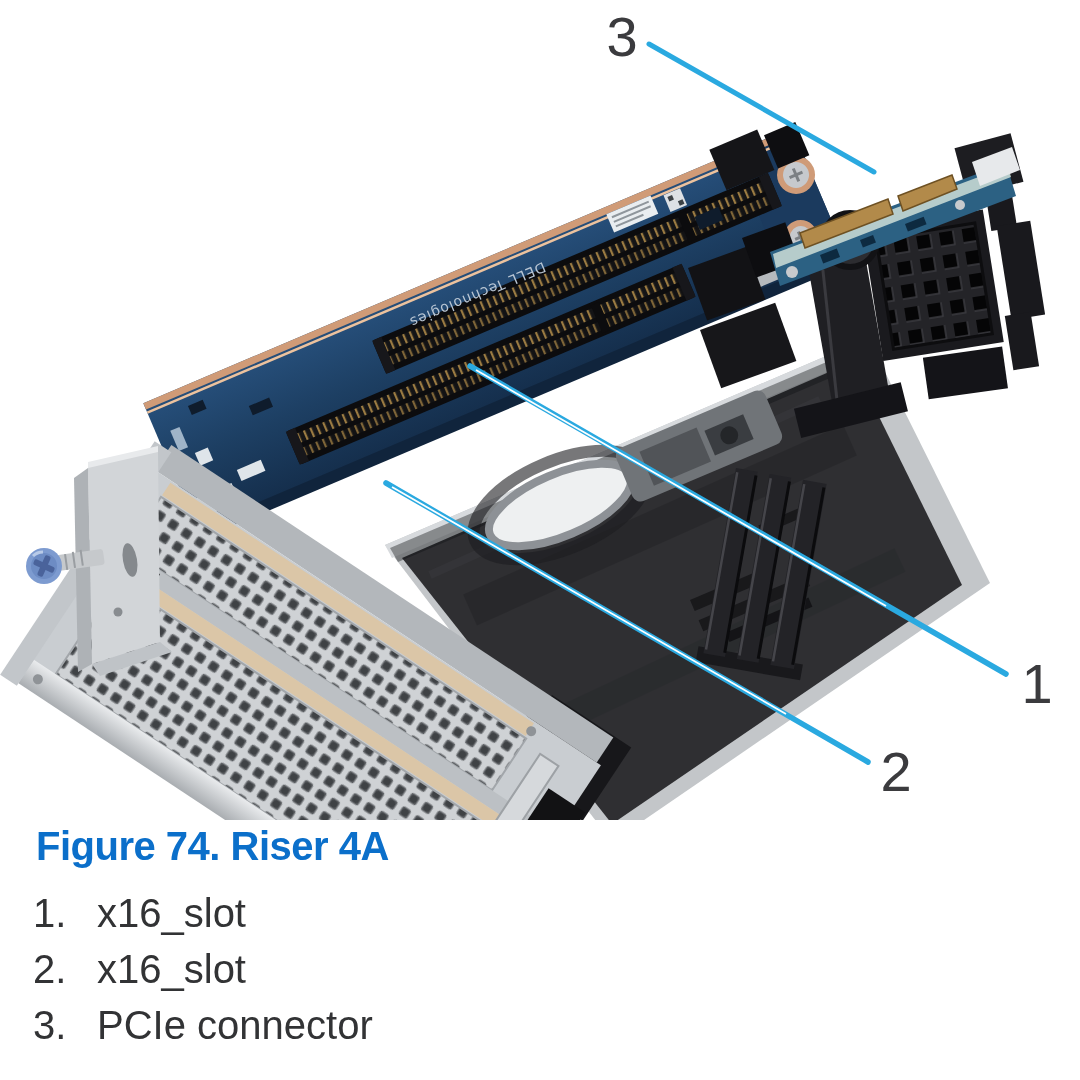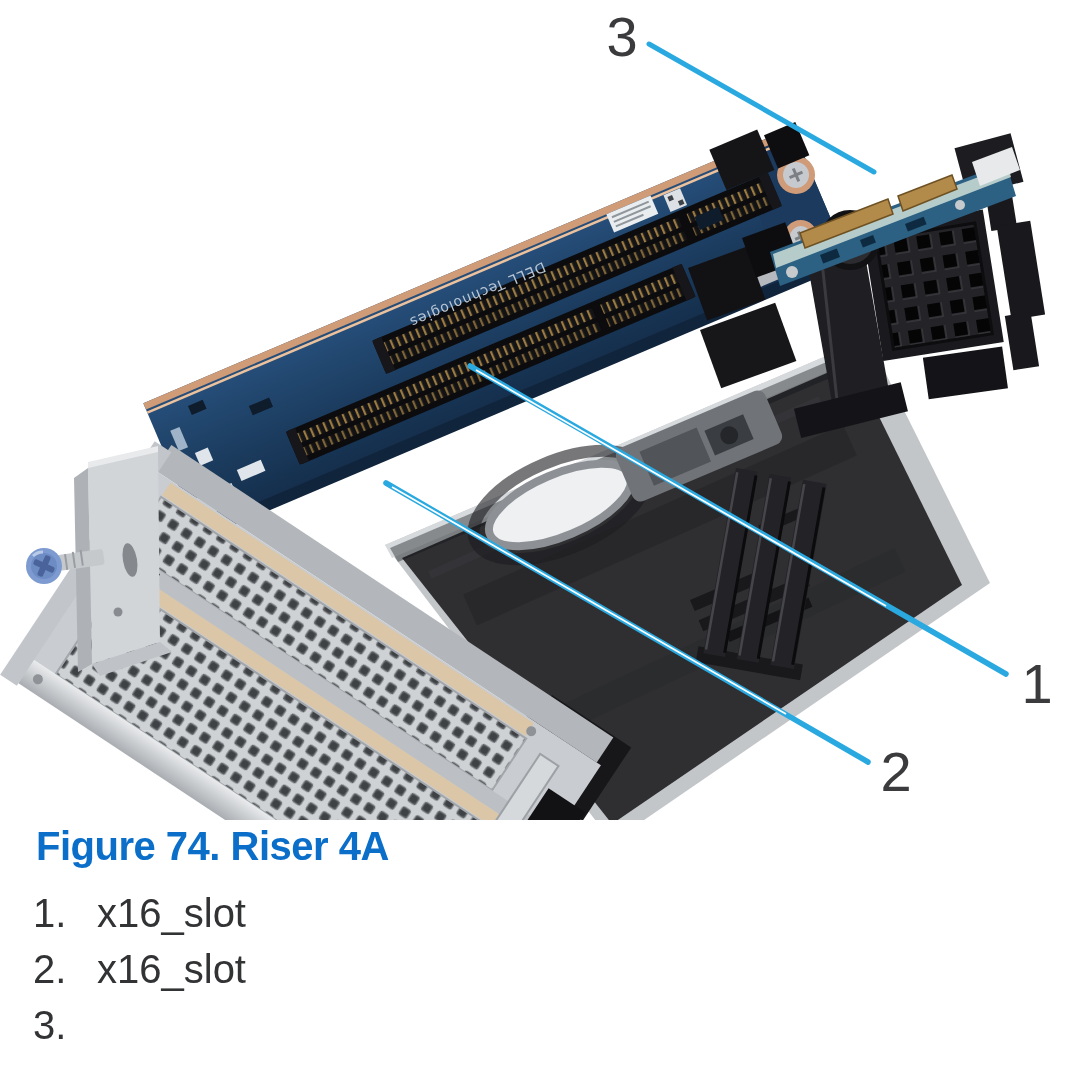--- a/index.html
+++ b/index.html
@@ -246,16 +246,17 @@
     <li>
       <span class="num">1.</span>
       <span class="lbl">x16_slot</span>
     </li>
     <li>
       <span class="num">2.</span>
       <span class="lbl">x16_slot</span>
     </li>
     <li>
       <span class="num">3.</span>
+      <span class="lbl">PCIe connector</span>
     </li>
   </ol>
 
 </div>
 
 </body></html>

